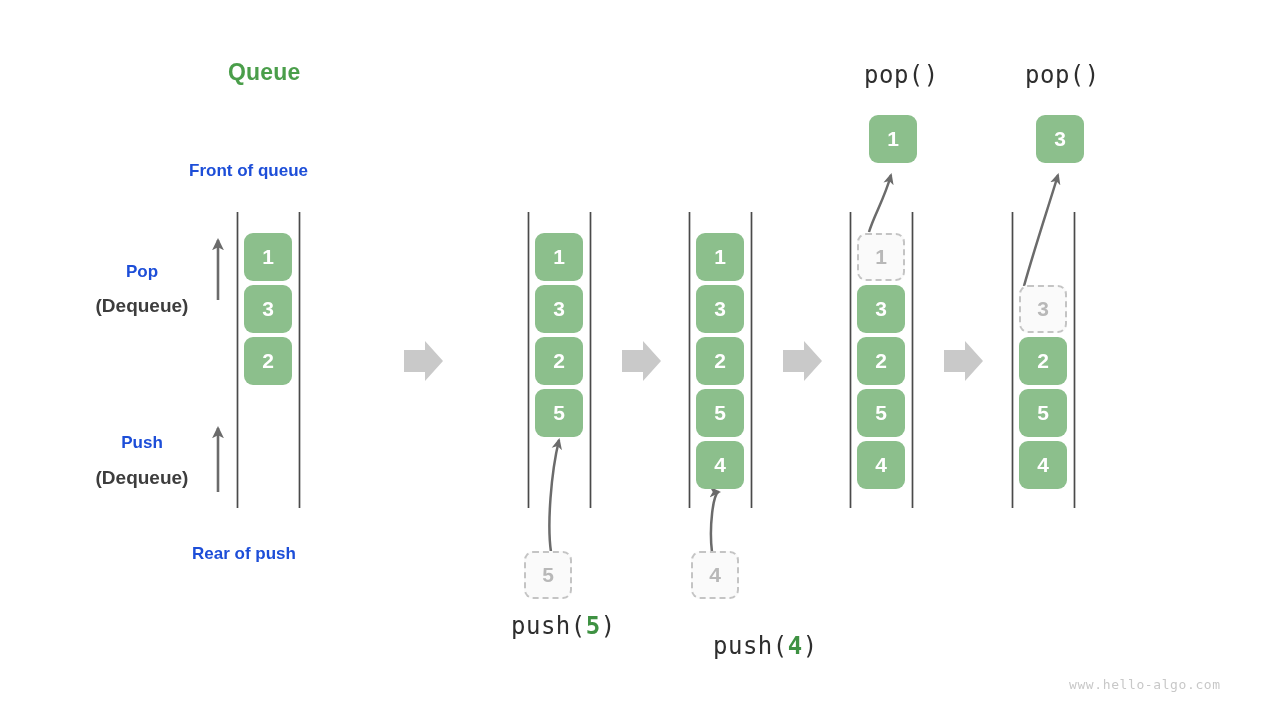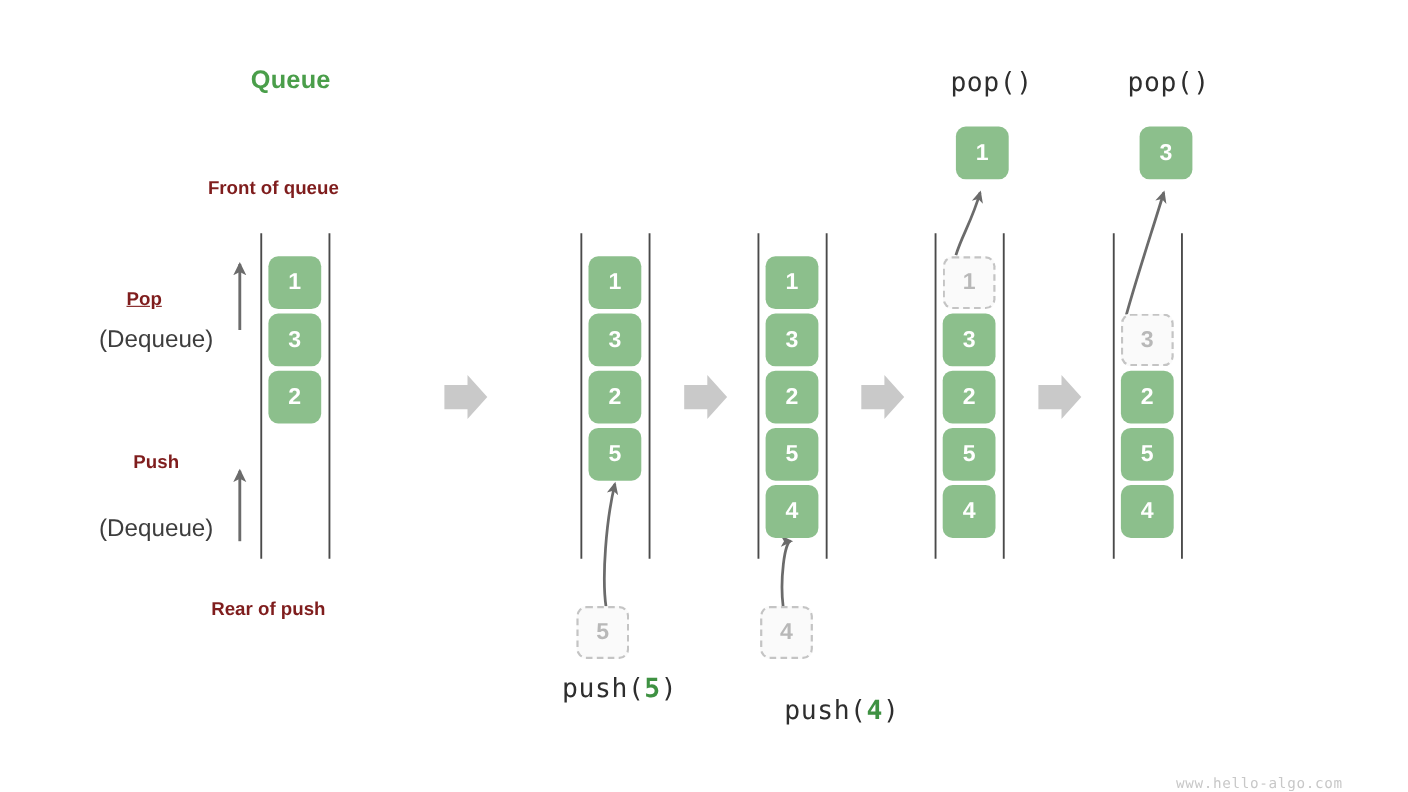--- a/index.html
+++ b/index.html
@@ -28,47 +28,46 @@
     font-weight: bold;
     color: #4a9e4a;
     letter-spacing: 0.2px;
     white-space: nowrap;
   }
 
   
   .label-bold {
     font-size: 17px;
     font-weight: bold;
-    color: #7f1d1d;
+    color: #1d4ed8;
     white-space: nowrap;
   }
   .label-regular {
-    font-size: 22px;
-    font-weight: normal;
+    font-size: 19px;
+    font-weight: bold;
     color: #3d3d3d;
     white-space: nowrap;
   }
 
   
   .mono-label {
     font-family: "DejaVu Sans Mono", "Liberation Mono", monospace;
     font-size: 24px;
     color: #2e2e2e;
     white-space: nowrap;
     letter-spacing: 0.5px;
   }
   .mono-label .num { color: #3e9142; font-weight: bold; }
 
   .watermark {
     font-family: "DejaVu Sans Mono", "Liberation Mono", monospace;
     font-size: 13px;
     color: #c8c8c8;
     letter-spacing: 0.6px;
     white-space: nowrap;
-    margin-top: 28px;
   }
 
   
   .cell {
     position: absolute;
     width: 48px;
     height: 48px;
     border-radius: 9px;
     background: #8cbf8c;
     color: #ffffff;
@@ -160,24 +159,24 @@
     <path d="M 869 232 C 874 215 884 200 891 175" stroke="#6b6b6b" stroke-width="2.5" fill="none" marker-end="url(#thinArrowUp)"></path>
 
     <path d="M 1024 286 C 1034 250 1048 208 1058 175" stroke="#6b6b6b" stroke-width="2.5" fill="none" marker-end="url(#thinArrowUp)"></path>
   </svg>
 
   <div class="abs diagram-title" style="left:228px; top:59px;">Queue</div>
 
   <div class="abs label-bold" style="left:189px; top:161px;">Front of queue</div>
   <div class="abs label-bold" style="left:192px; top:544px;">Rear of push</div>
 
-  <div class="abs label-bold" style="left:115px; top:262px; width:54px; text-align:left;text-decoration:underline;">Pop</div>
+  <div class="abs label-bold" style="left:115px; top:262px; width:54px; text-align:center;">Pop</div>
   <div class="abs label-regular" style="left:82px; top:295px; width:120px; text-align:center;">(Dequeue)</div>
 
-  <div class="abs label-bold" style="left:112px; top:410px; width:60px; text-align:center;">Push</div>
+  <div class="abs label-bold" style="left:112px; top:433px; width:60px; text-align:center;">Push</div>
   <div class="abs label-regular" style="left:82px; top:467px; width:120px; text-align:center;">(Dequeue)</div>
 
   <div class="cell" style="left:244px; top:233px;">1</div>
   <div class="cell" style="left:244px; top:285px;">3</div>
   <div class="cell" style="left:244px; top:337px;">2</div>
 
   <div class="cell" style="left:535px; top:233px;">1</div>
   <div class="cell" style="left:535px; top:285px;">3</div>
   <div class="cell" style="left:535px; top:337px;">2</div>
   <div class="cell" style="left:535px; top:389px;">5</div>

